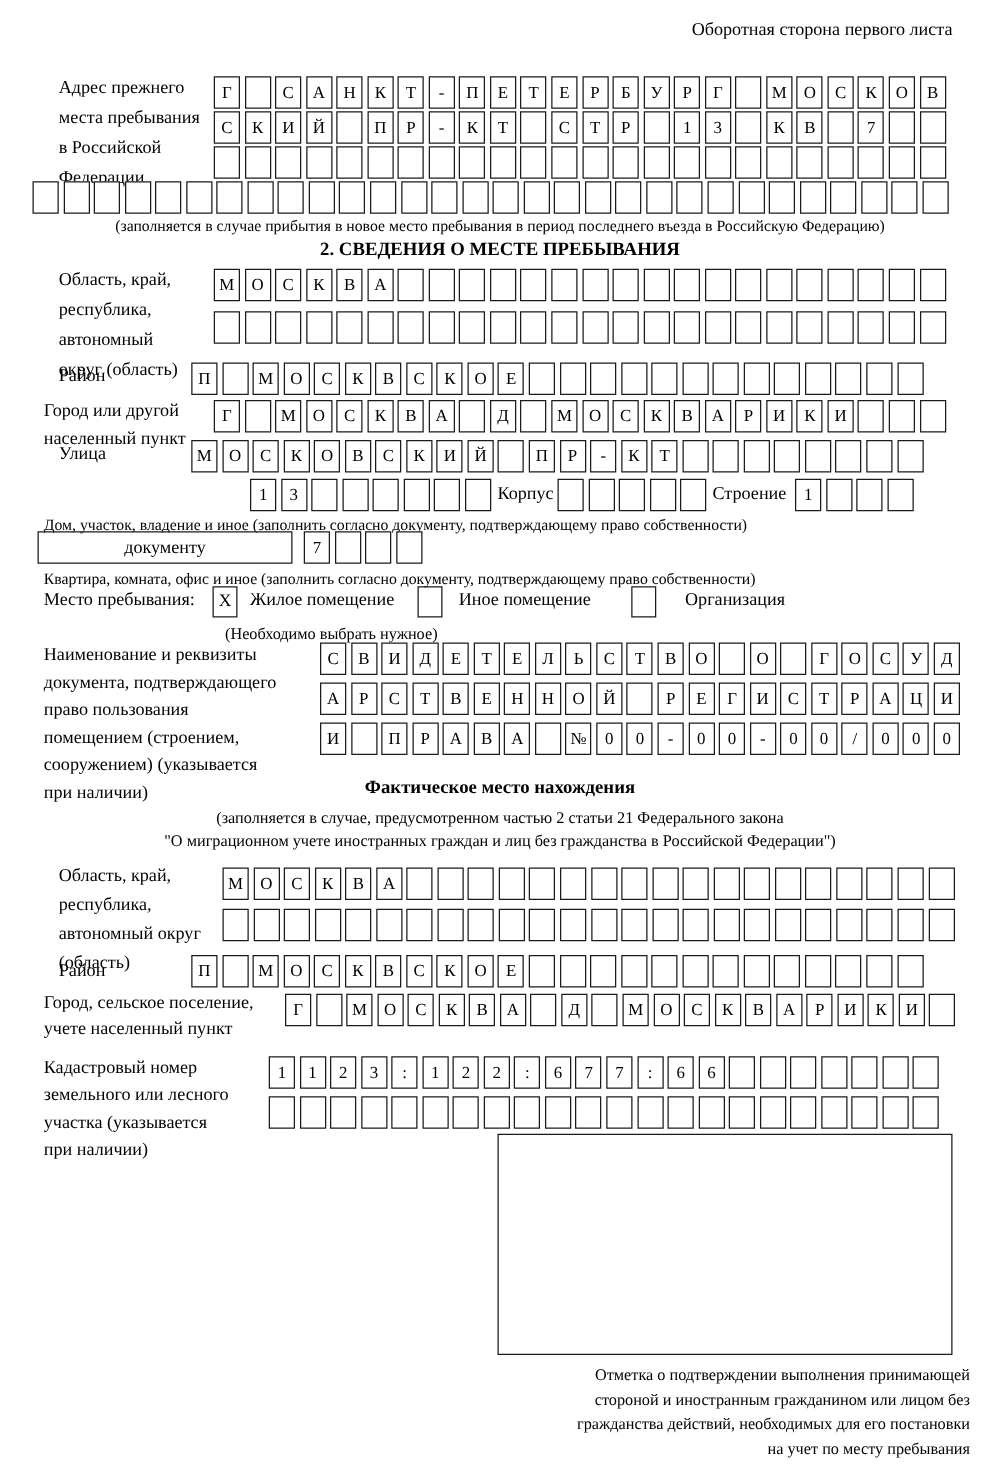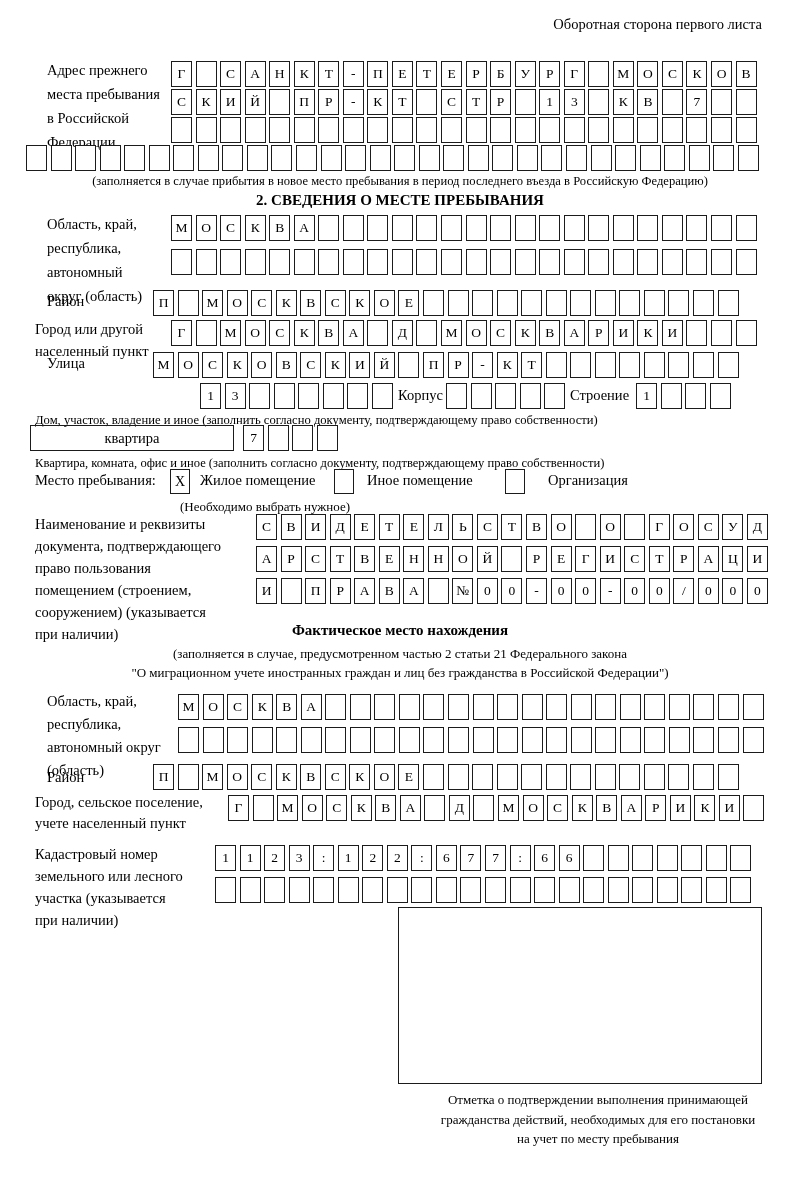--- a/index.html
+++ b/index.html
@@ -322,21 +322,21 @@
     </div>
   <div class="abs" style="left:570px;top:387px;font-size:14.5px;">Строение</div>
   <div class="abs cells" style="left:636px;top:383px;">
       <span class="cell">1</span>
       <span class="cell"></span>
       <span class="cell"></span>
       <span class="cell"></span>
     </div>
   <div class="abs caption" style="left:35px;top:413px;">Дом, участок, владение и иное (заполнить согласно документу, подтверждающему право собственности)</div>
 
-  <div class="abs wide-box" style="left:30px;top:425px;width:204px;">квартира</div>
+  <div class="abs wide-box" style="left:30px;top:425px;width:204px;">документу</div>
   <div class="abs cells" style="left:243px;top:425px;">
       <span class="cell">7</span>
       <span class="cell"></span>
       <span class="cell"></span>
       <span class="cell"></span>
     </div>
   <div class="abs caption" style="left:35px;top:456px;">Квартира, комната, офис и иное (заполнить согласно документу, подтверждающему право собственности)</div>
 
   <div class="abs" style="left:35px;top:472px;font-size:14.5px;">Место пребывания:</div>
   <div class="abs checkbox" style="left:170px;top:469px;">X</div>
@@ -594,19 +594,20 @@
       <span class="cell"></span>
       <span class="cell"></span>
       <span class="cell"></span>
       <span class="cell"></span>
       <span class="cell"></span>
       <span class="cell"></span>
       <span class="cell"></span>
     </div>
 
   <div class="abs stamp-rect" style="left:398px;top:907px;width:364px;height:177px;"></div>
-  <div class="abs" style="left:404px;top:1090px;width:388px;text-align:center;font-size:13px;line-height:19.5px;">
+  <div class="abs" style="left:388px;top:1090px;width:388px;text-align:right;font-size:13px;line-height:19.5px;">
     <div>Отметка о подтверждении выполнения принимающей</div>
+    <div>стороной и иностранным гражданином или лицом без</div>
     <div>гражданства действий, необходимых для его постановки</div>
     <div>на учет по месту пребывания</div>
   </div>
 
 </div>
 
 </body></html>

